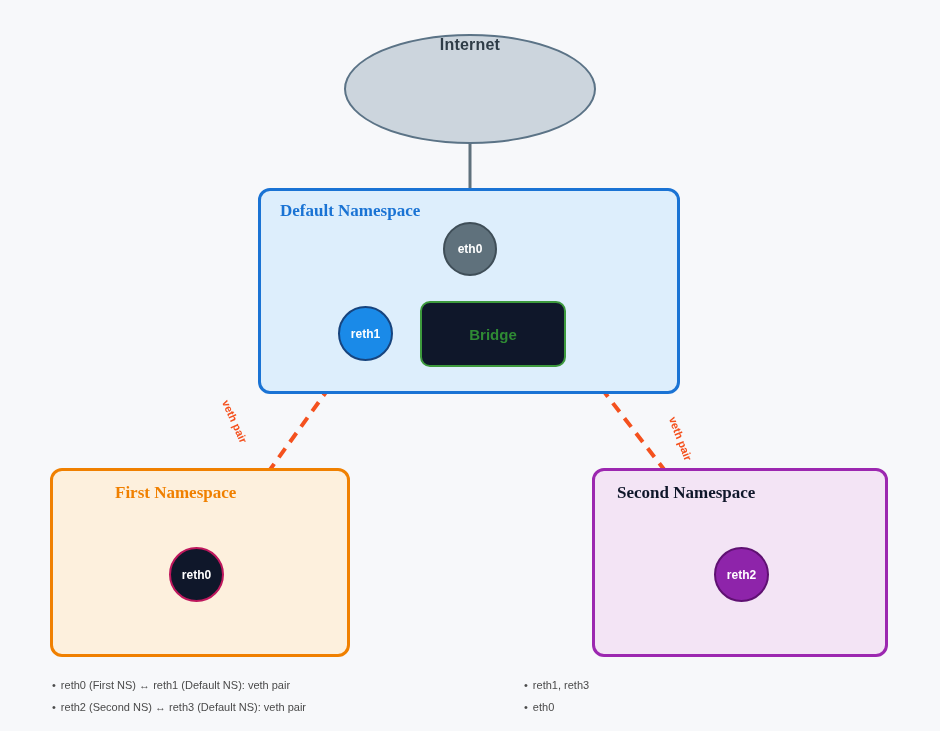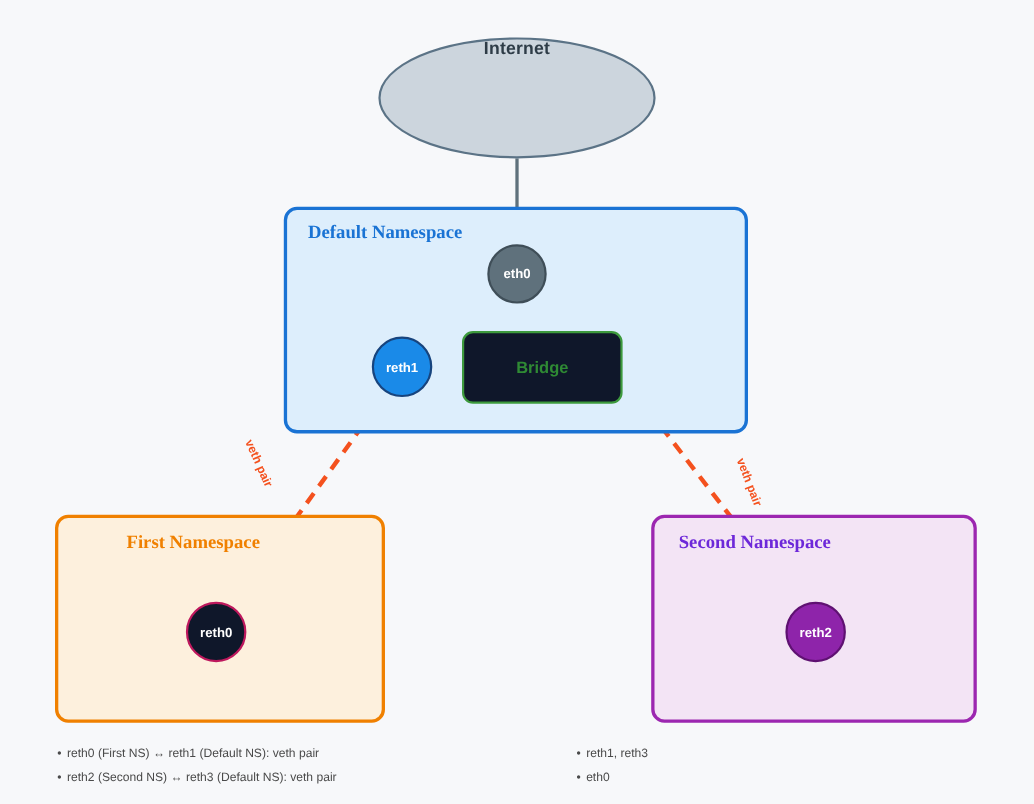--- a/index.html
+++ b/index.html
@@ -84,21 +84,21 @@
   }
 
   #ns-second {
     left: 592px; top: 468px;
     width: 296px; height: 189px;
     background: #f3e4f5;
     border: 3px solid #9c27b0;
   }
   #ns-second-title {
     left: 617px; top: 483px;
-    color: #6d28d9;
+    color: #0f172a;
   }
 
   
   #bridge-box {
     left: 404px; top: 301px;
     width: 146px; height: 66px;
     background: #0f172a;
     border: 2px solid #3d9a3d;
     border-radius: 10px;
     box-sizing: border-box;

